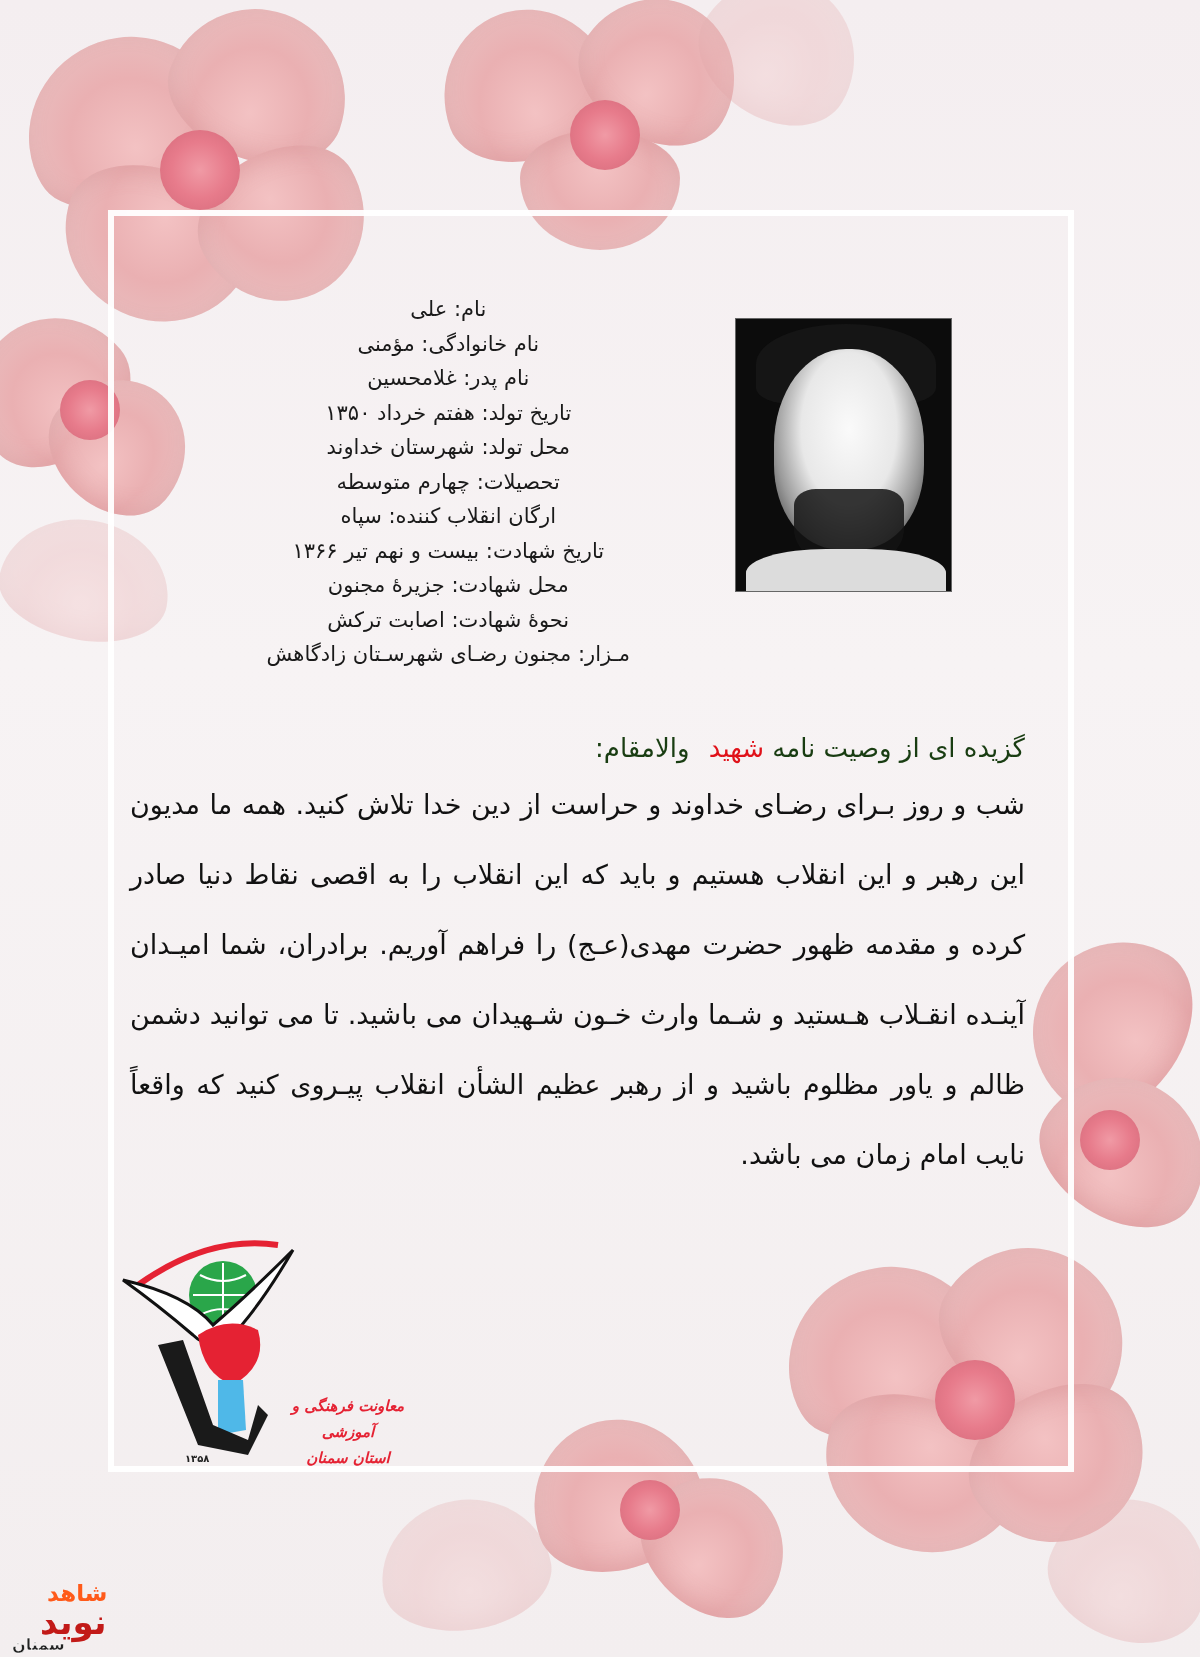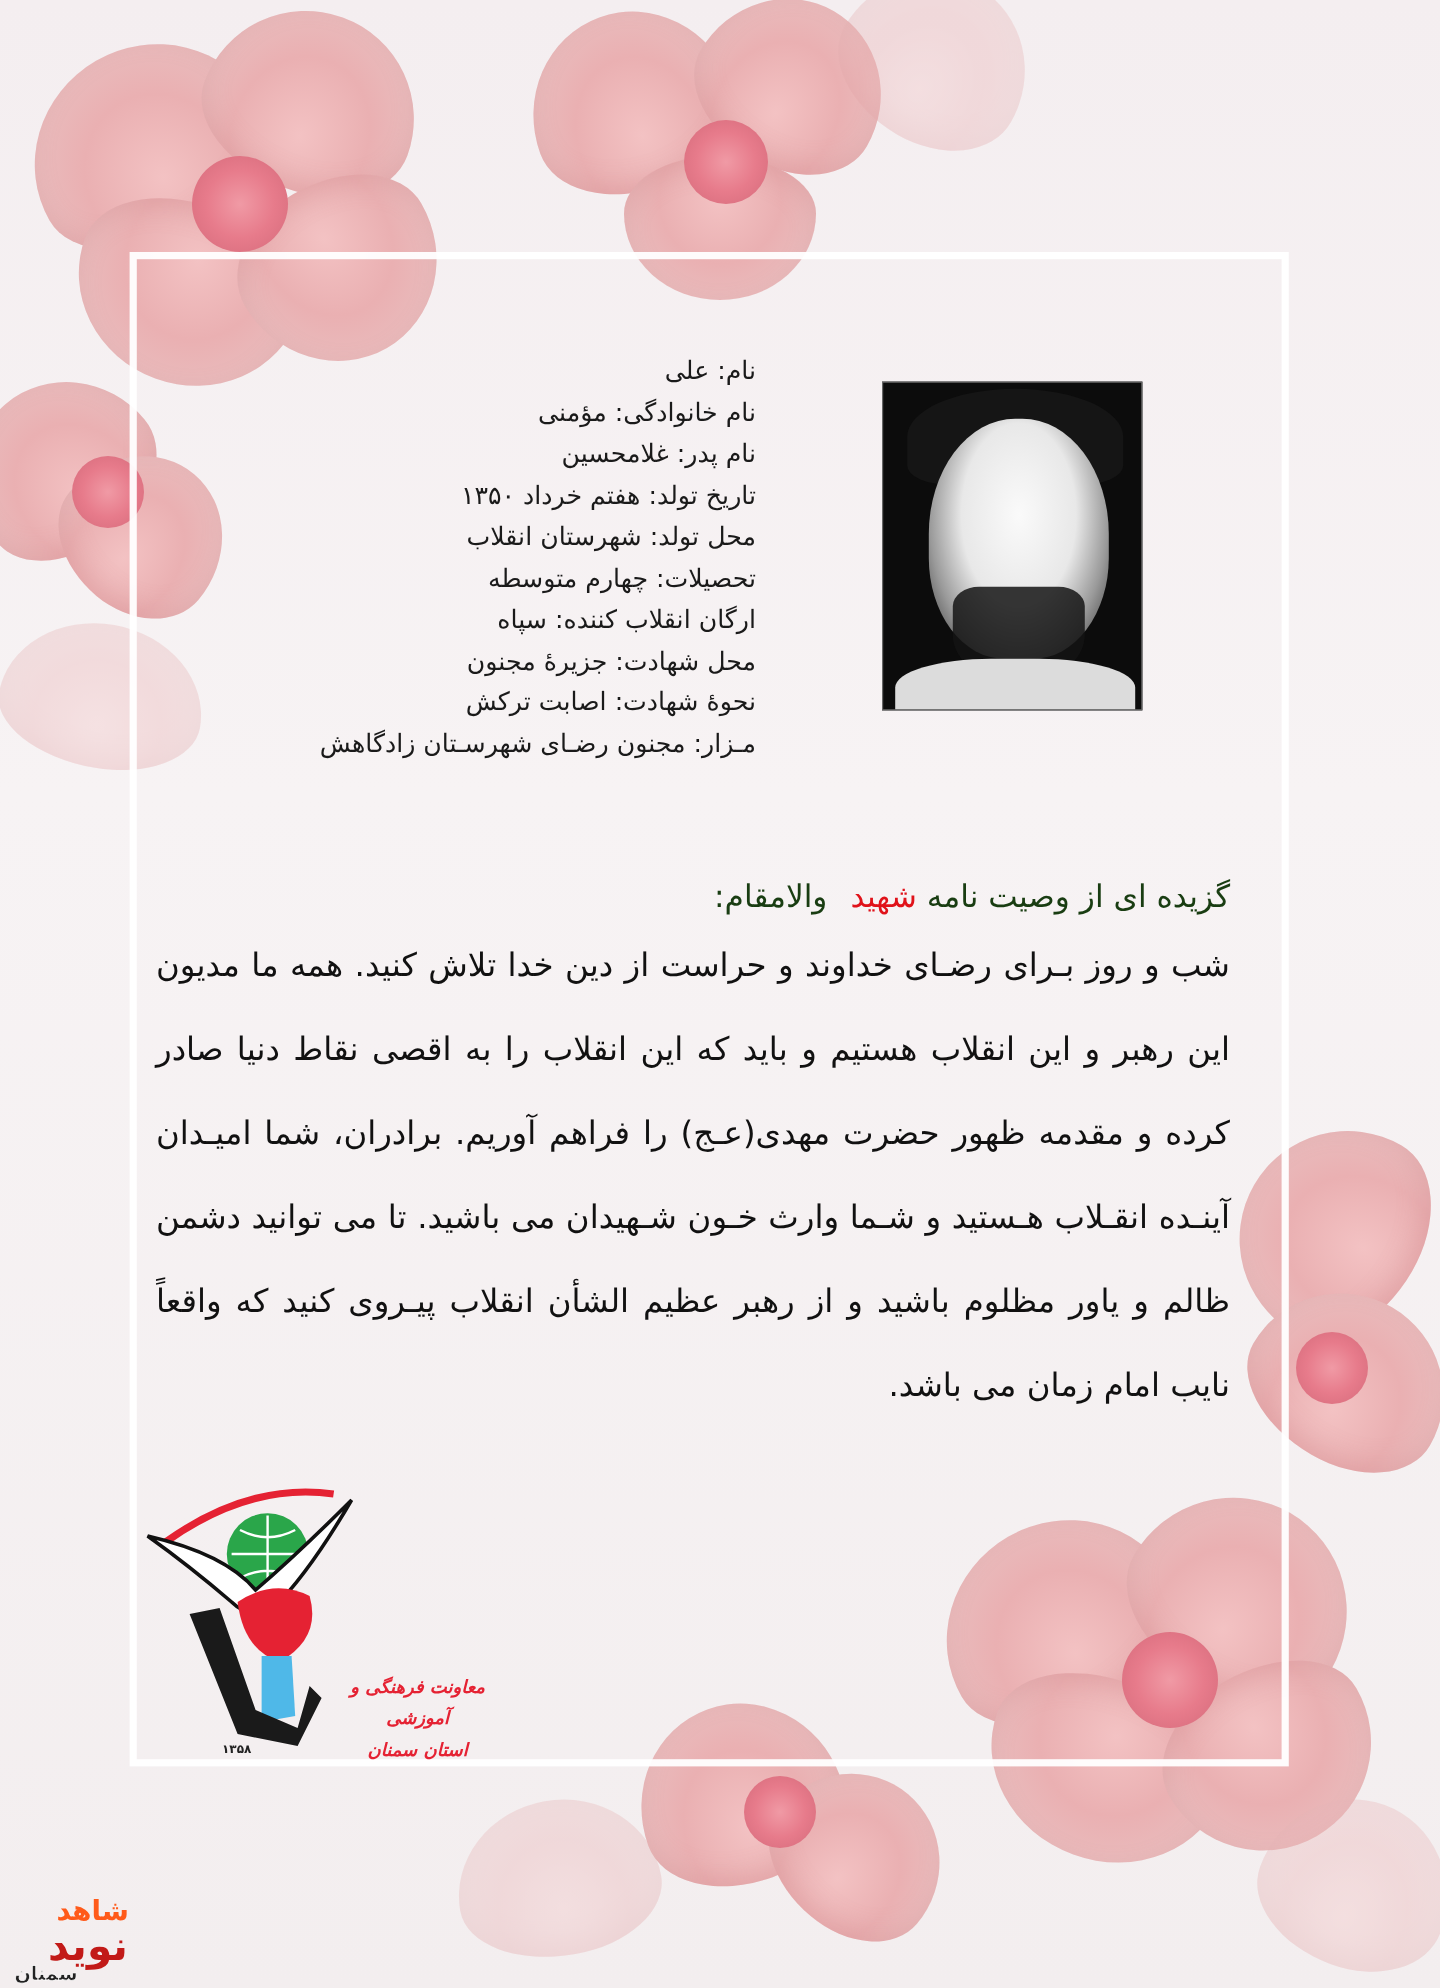--- a/index.html
+++ b/index.html
@@ -7,21 +7,21 @@
     background:linear-gradient(180deg,#f4eef0 0%,#f7f3f4 40%,#f3eeef 100%);
     font-family:"DejaVu Sans","Liberation Sans",sans-serif;}
   .petal{position:absolute;border-radius:50% 50% 48% 52%/60% 60% 40% 40%;
     background:radial-gradient(ellipse at 50% 70%,#f3c2c3 0%,#eab0b2 45%,#e9bcbd 75%,rgba(240,210,212,0.5) 100%);
     box-shadow:inset 0 -8px 20px rgba(200,120,125,0.25);}
   .flower-center{position:absolute;border-radius:50%;
     background:radial-gradient(circle,#f09aa5 0%,#e77b8b 50%,#d46a7a 100%);}
   .faint{opacity:.35;}
   .frame{position:absolute;left:108px;top:210px;width:966px;height:1262px;
     border:6px solid rgba(255,255,255,0.95);box-sizing:border-box;}
-  .bio{position:absolute;right:570px;top:292px;direction:rtl;text-align:right;
+  .bio{position:absolute;right:570px;top:292px;direction:rtl;text-align:center;
     font-size:21px;line-height:34.5px;color:#1a1a1a;}
   .bio div{white-space:nowrap;}
   .photo{position:absolute;left:735px;top:318px;width:215px;height:272px;
     background:#0c0c0c;border:1px solid #666;overflow:hidden;}
   .face{position:absolute;left:38px;top:30px;width:150px;height:200px;border-radius:48% 48% 42% 42%;
     background:radial-gradient(ellipse at 50% 40%,#fafafa 0%,#e8e8e8 45%,#9a9a9a 70%,#222 100%);}
   .hair{position:absolute;left:20px;top:5px;width:180px;height:80px;border-radius:50% 50% 20% 20%;background:#151515;}
   .beard{position:absolute;left:58px;top:170px;width:110px;height:80px;border-radius:20% 20% 50% 50%;background:rgba(20,20,20,0.85);}
   .shirt{position:absolute;left:10px;top:230px;width:200px;height:60px;background:#dcdcdc;border-radius:40% 40% 0 0;}
   .heading{position:absolute;right:175px;top:733px;direction:rtl;font-size:26px;color:#193d12;white-space:nowrap;}
@@ -80,23 +80,24 @@
   <div class="face"></div>
   <div class="beard"></div>
   <div class="shirt"></div>
 </div>
 
 <div class="bio">
   <div>نام: علی</div>
   <div>نام خانوادگی: مؤمنی</div>
   <div>نام پدر: غلامحسین</div>
   <div>تاریخ تولد: هفتم خرداد ۱۳۵۰</div>
-  <div>محل تولد: شهرستان انقلاب</div>
+  <div>محل تولد: شهرستان خداوند</div>
   <div>تحصیلات: چهارم متوسطه</div>
   <div>ارگان انقلاب کننده: سپاه</div>
+  <div>تاریخ شهادت: بیست و نهم تیر ۱۳۶۶</div>
   <div>محل شهادت: جزیرهٔ مجنون</div>
   <div>نحوهٔ شهادت: اصابت ترکش</div>
   <div>مـزار: مجنون رضـای شهرسـتان زادگاهش</div>
 </div>
 
 <div class="heading"><span>گزیده ای از وصیت نامه </span><span class="red">شهید</span><span> والامقام:</span></div>
 
 <div class="body-text">شب و روز بـرای رضـای خداوند و حراست از دین خدا تلاش کنید.   همه ما مدیون این رهبر و این انقلاب هستیم و باید که این انقلاب را به اقصی نقاط دنیا صادر کرده و مقدمه ظهور حضرت مهدی(عـج) را فراهم آوریم. برادران، شما امیـدان آینـده انقـلاب هـستید و شـما وارث خـون شـهیدان می باشید. تا می توانید دشمن ظالم و یاور مظلوم باشید و از رهبر عظیم الشأن انقلاب پیـروی کنید که واقعاً نایب امام زمان می باشد.</div>
 
 <div class="logo">

